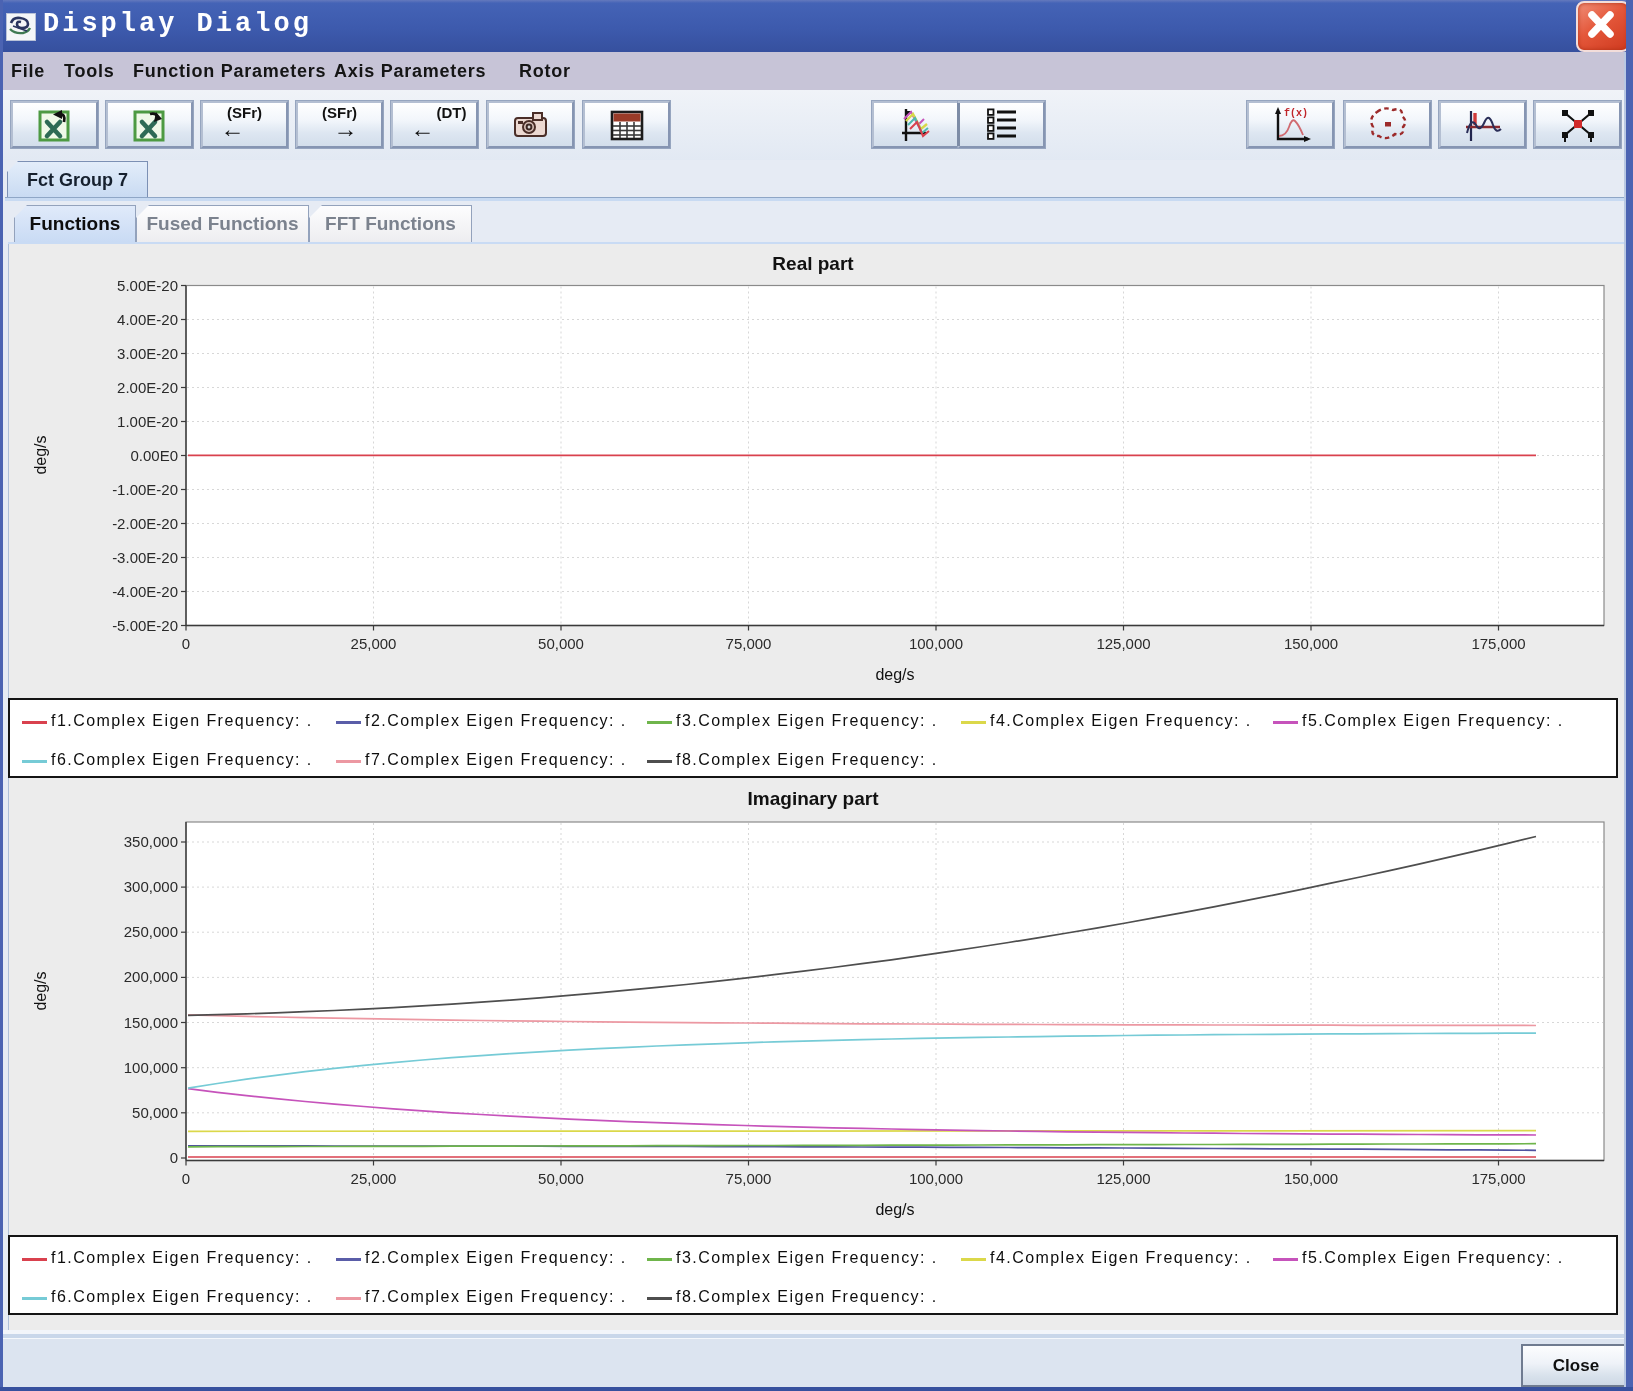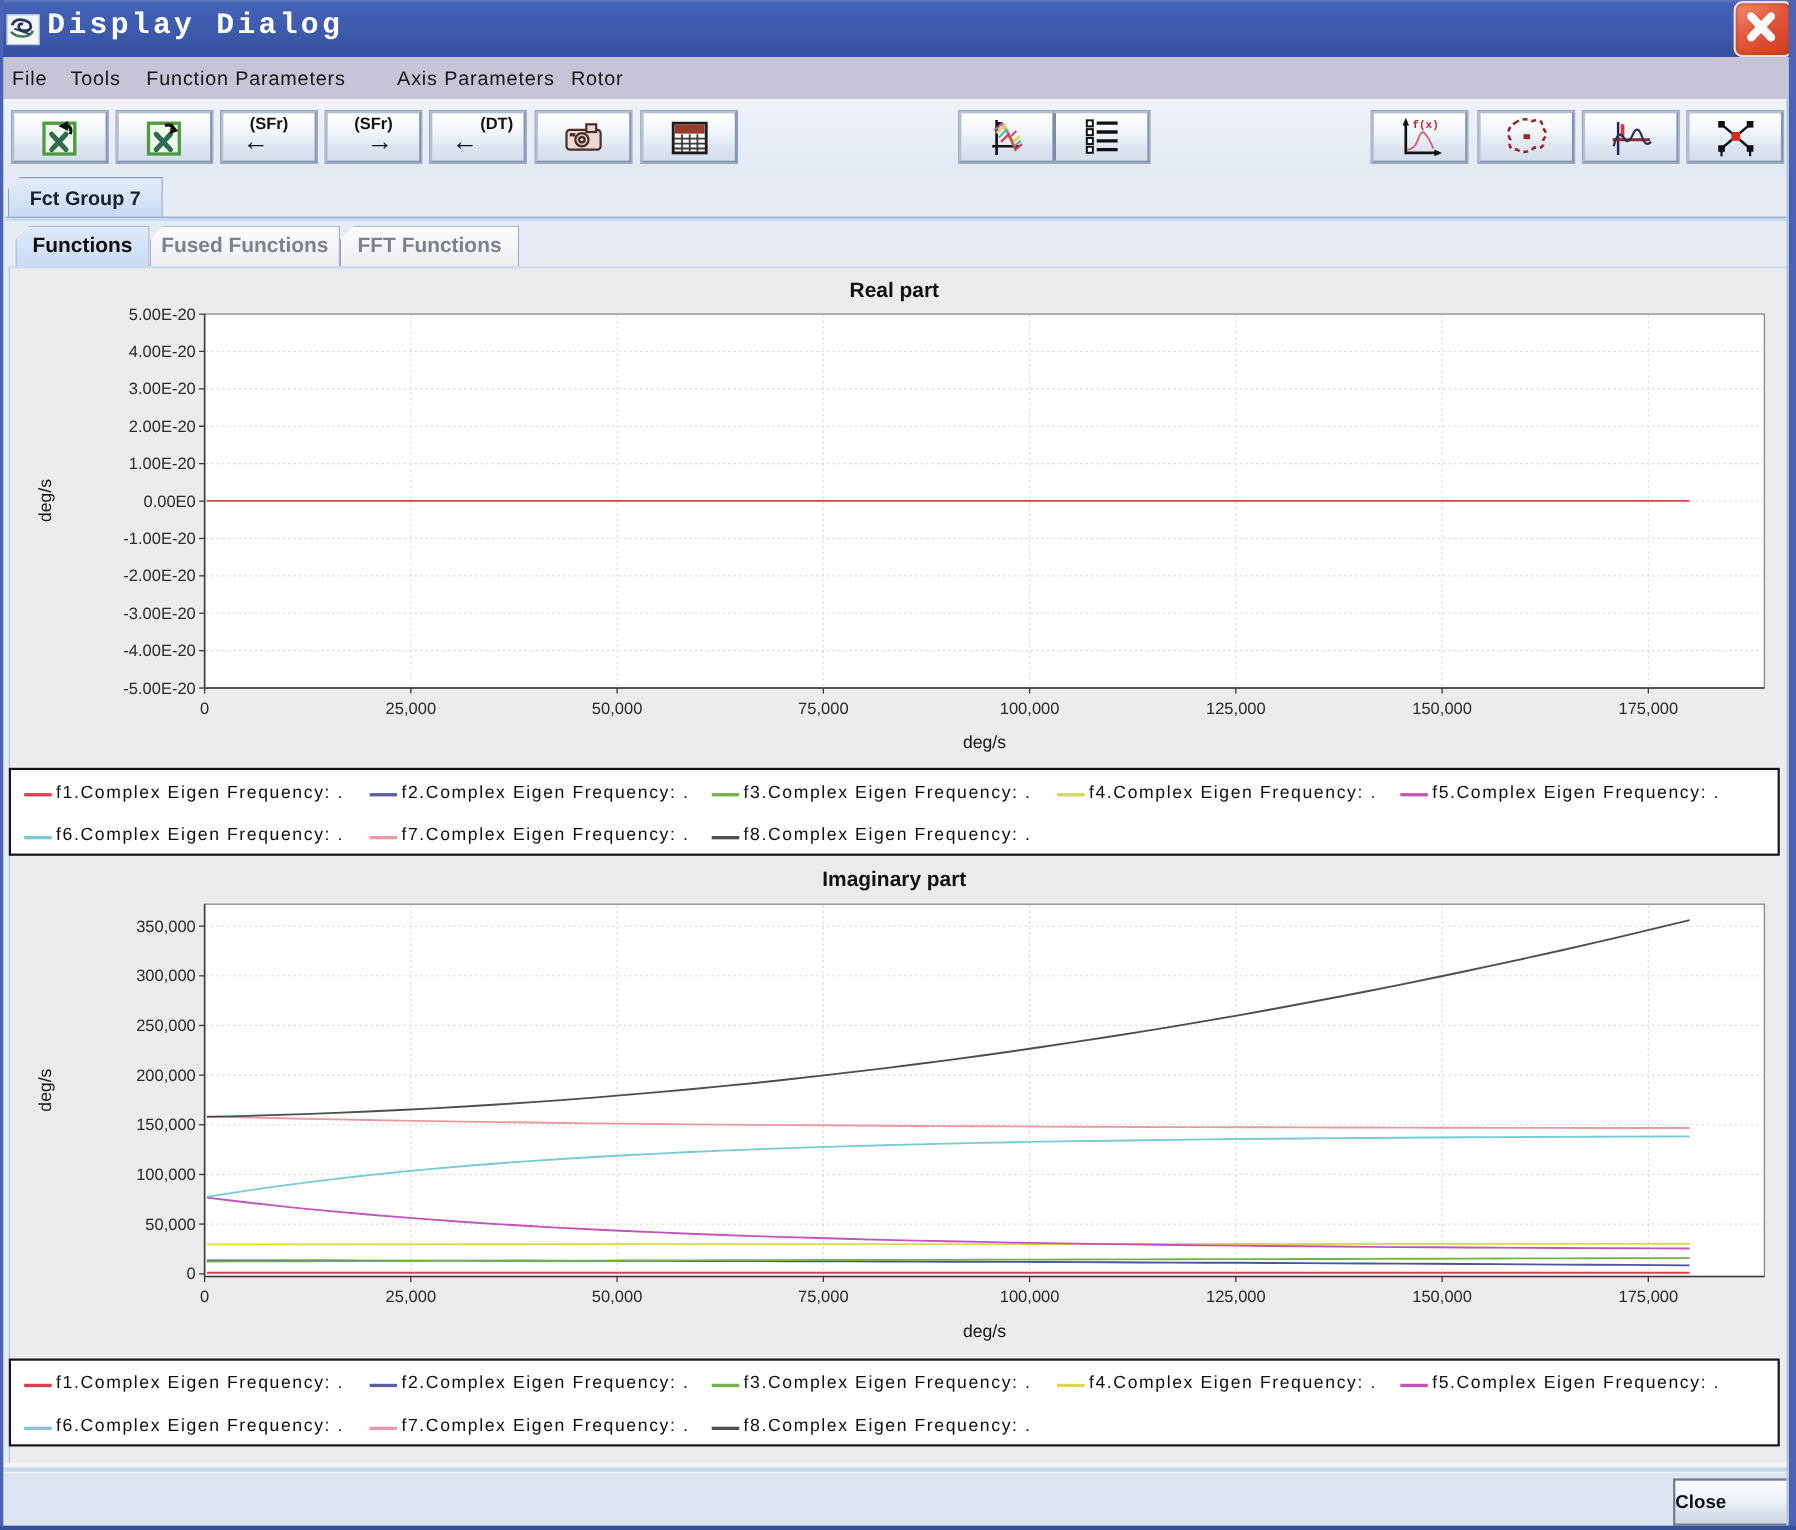--- a/index.html
+++ b/index.html
@@ -1,52 +1,52 @@
 <!DOCTYPE html>
 <html><head><meta charset="utf-8"><style>
 html,body{margin:0;padding:0}
 body{width:1633px;height:1391px;position:relative;overflow:hidden;font-family:"Liberation Sans",sans-serif;background:#e6ebf4}
 .abs{position:absolute}
 .titlebar{position:absolute;left:0;top:0;width:1633px;height:52px;background:linear-gradient(#6479bd 0%,#4463b6 6%,#3d5aad 55%,#36509e 100%)}
 .wicon{position:absolute;left:6px;top:13px;width:28px;height:26px;background:#f4f6f8;border:1px solid #b9c2d8}
 .wtitle{position:absolute;left:43px;top:9px;font-family:"Liberation Mono",monospace;font-weight:bold;font-size:27px;letter-spacing:3px;color:#ffffff;white-space:pre}
 .closeb{position:absolute;left:1576px;top:1px;width:50px;height:47px;border-radius:8px;border:2px solid #f3ddda;background:linear-gradient(145deg,#f08f78 0%,#e4573a 45%,#cf3a1f 100%);box-shadow:inset 0 0 4px #b03015}
 .menubar{position:absolute;left:3px;top:52px;width:1630px;height:38px;background:#c7c4d7;border-bottom:1px solid #b2aec6}
-.mi{position:absolute;top:52px;height:38px;line-height:38px;font-weight:normal;font-size:18px;letter-spacing:0.75px;color:#151515}
+.mi{position:absolute;top:52px;height:38px;line-height:38px;font-weight:bold;font-size:18px;letter-spacing:0.75px;color:#151515}
 .toolbar{position:absolute;left:3px;top:90px;width:1630px;height:70px;background:linear-gradient(#f0f3f8,#e2e9f3)}
 .tbtn{position:absolute;top:101px;height:47px;width:87px;box-sizing:border-box;border:2px solid;border-color:#b4bfd2 #8695b2 #8695b2 #b4bfd2;outline:1px solid #96a5bf;background:linear-gradient(#ffffff 0%,#f2f6fb 40%,#dde6f1 70%,#d3deeb 100%);display:flex;align-items:center;justify-content:center}
 .fcttab{position:absolute;left:7px;top:161px;width:139px;height:36px;background:linear-gradient(#e3edfa,#c8daf2);border:1.5px solid #7c90b4;border-bottom:none;clip-path:polygon(0 100%,0 11px,11px 0,100% 0,100% 100%);font-weight:bold;font-size:18px;color:#16202e;line-height:36px;text-align:center}
 .paneline{position:absolute;left:5px;top:197px;width:1623px;height:3px;background:#c8daf2;border-top:1px solid #8fa6c6}
 .itab{position:absolute;top:205px;height:37px;box-sizing:border-box;border:1.5px solid #93a2bc;border-bottom:none;font-weight:bold;font-size:19px;text-align:center;clip-path:polygon(0 100%,0 13px,13px 0,100% 0,100% 100%)}
 .itsel{background:linear-gradient(#e0eafa,#c9dbf4);color:#0d0d0d;line-height:36px}
 .itun{background:linear-gradient(#fdfdfe,#ededf0);color:#7b828e;line-height:36px}
 .content{position:absolute;left:8px;top:242px;width:1617px;height:1092px;background:#ececec;border-left:1px solid #aebfd8;border-right:1px solid #aebfd8}
 .selline{position:absolute;left:8px;top:242px;width:1617px;height:2px;background:#c9dbf4}
 .lgd{position:absolute;left:8px;width:1610px;height:80px;background:#fff;border:2px solid #141414;box-sizing:border-box}
 .ld{position:absolute;width:25px;height:2.6px}
 .lt{position:absolute;font-size:16px;letter-spacing:1.45px;color:#0d0d0d;white-space:pre}
 .botbar{position:absolute;left:3px;top:1338px;width:1630px;height:49px;background:#dce4f0;border-top:1px solid #f5f8fb}
-.closebtn{position:absolute;left:1521px;top:1344px;width:110px;height:43px;box-sizing:border-box;border:2px solid #6f7b90;background:linear-gradient(#fcfdfe 0%,#eef2f8 45%,#d9e2ec 75%,#cdd8e5 100%);font-weight:bold;font-size:17px;color:#101010;line-height:39px}
+.closebtn{position:absolute;left:1521px;top:1344px;width:110px;height:43px;box-sizing:border-box;border:2px solid #6f7b90;background:linear-gradient(#fcfdfe 0%,#eef2f8 45%,#d9e2ec 75%,#cdd8e5 100%);font-weight:bold;font-size:17px;color:#101010;text-align:center;line-height:39px}
 .wb{position:absolute;background:#4b63b2}
 </style></head><body>
 <div class="titlebar"></div>
 <div class="wicon"><svg width="26" height="24" viewBox="0 0 26 24">
       <path d="M4 9 Q6 3 13 4 Q21 5 21 10 Q21 14 15 14 Q10 14 10 10 Q10 7 14 8" fill="none" stroke="#2a3560" stroke-width="2.6"></path>
       <path d="M3 15 Q8 20 16 19 Q21 18 23 14" fill="none" stroke="#3f7a52" stroke-width="2.4"></path>
       <path d="M6 12 L20 17" stroke="#2a3560" stroke-width="1.6"></path>
     </svg></div>
 <div class="wtitle">Display Dialog</div>
 <div class="closeb"><svg width="46" height="43" viewBox="0 0 46 43">
       <path d="M14 12 L32 31 M32 12 L14 31" stroke="#ffffff" stroke-width="7.5" stroke-linecap="round"></path>
     </svg></div>
 <div class="menubar"></div>
 <span class="mi" style="left:11px">File</span>
 <span class="mi" style="left:64px">Tools</span>
 <span class="mi" style="left:133px">Function Parameters</span>
-<span class="mi" style="left:361px">Axis Parameters</span>
+<span class="mi" style="left:334px">Axis Parameters</span>
 <span class="mi" style="left:519px">Rotor</span>
 <div class="toolbar"></div>
 <div class="tbtn" style="left:11px">
     <svg width="38" height="38" viewBox="0 0 38 38">
       <rect x="4" y="6" width="28" height="28" fill="#f0f9e8" stroke="#4d9a42" stroke-width="3"></rect>
       <path d="M11 16 L24 30 M24 16 L11 30" stroke="#2e6b55" stroke-width="4.6" stroke-linecap="round"></path>
       <path d="M28 16 Q30 8 23 8" fill="none" stroke="#111" stroke-width="2.8"></path>
       <path d="M26 4 L17 8.5 L26 13 Z" fill="#111"></path>
     </svg>
   </div>

